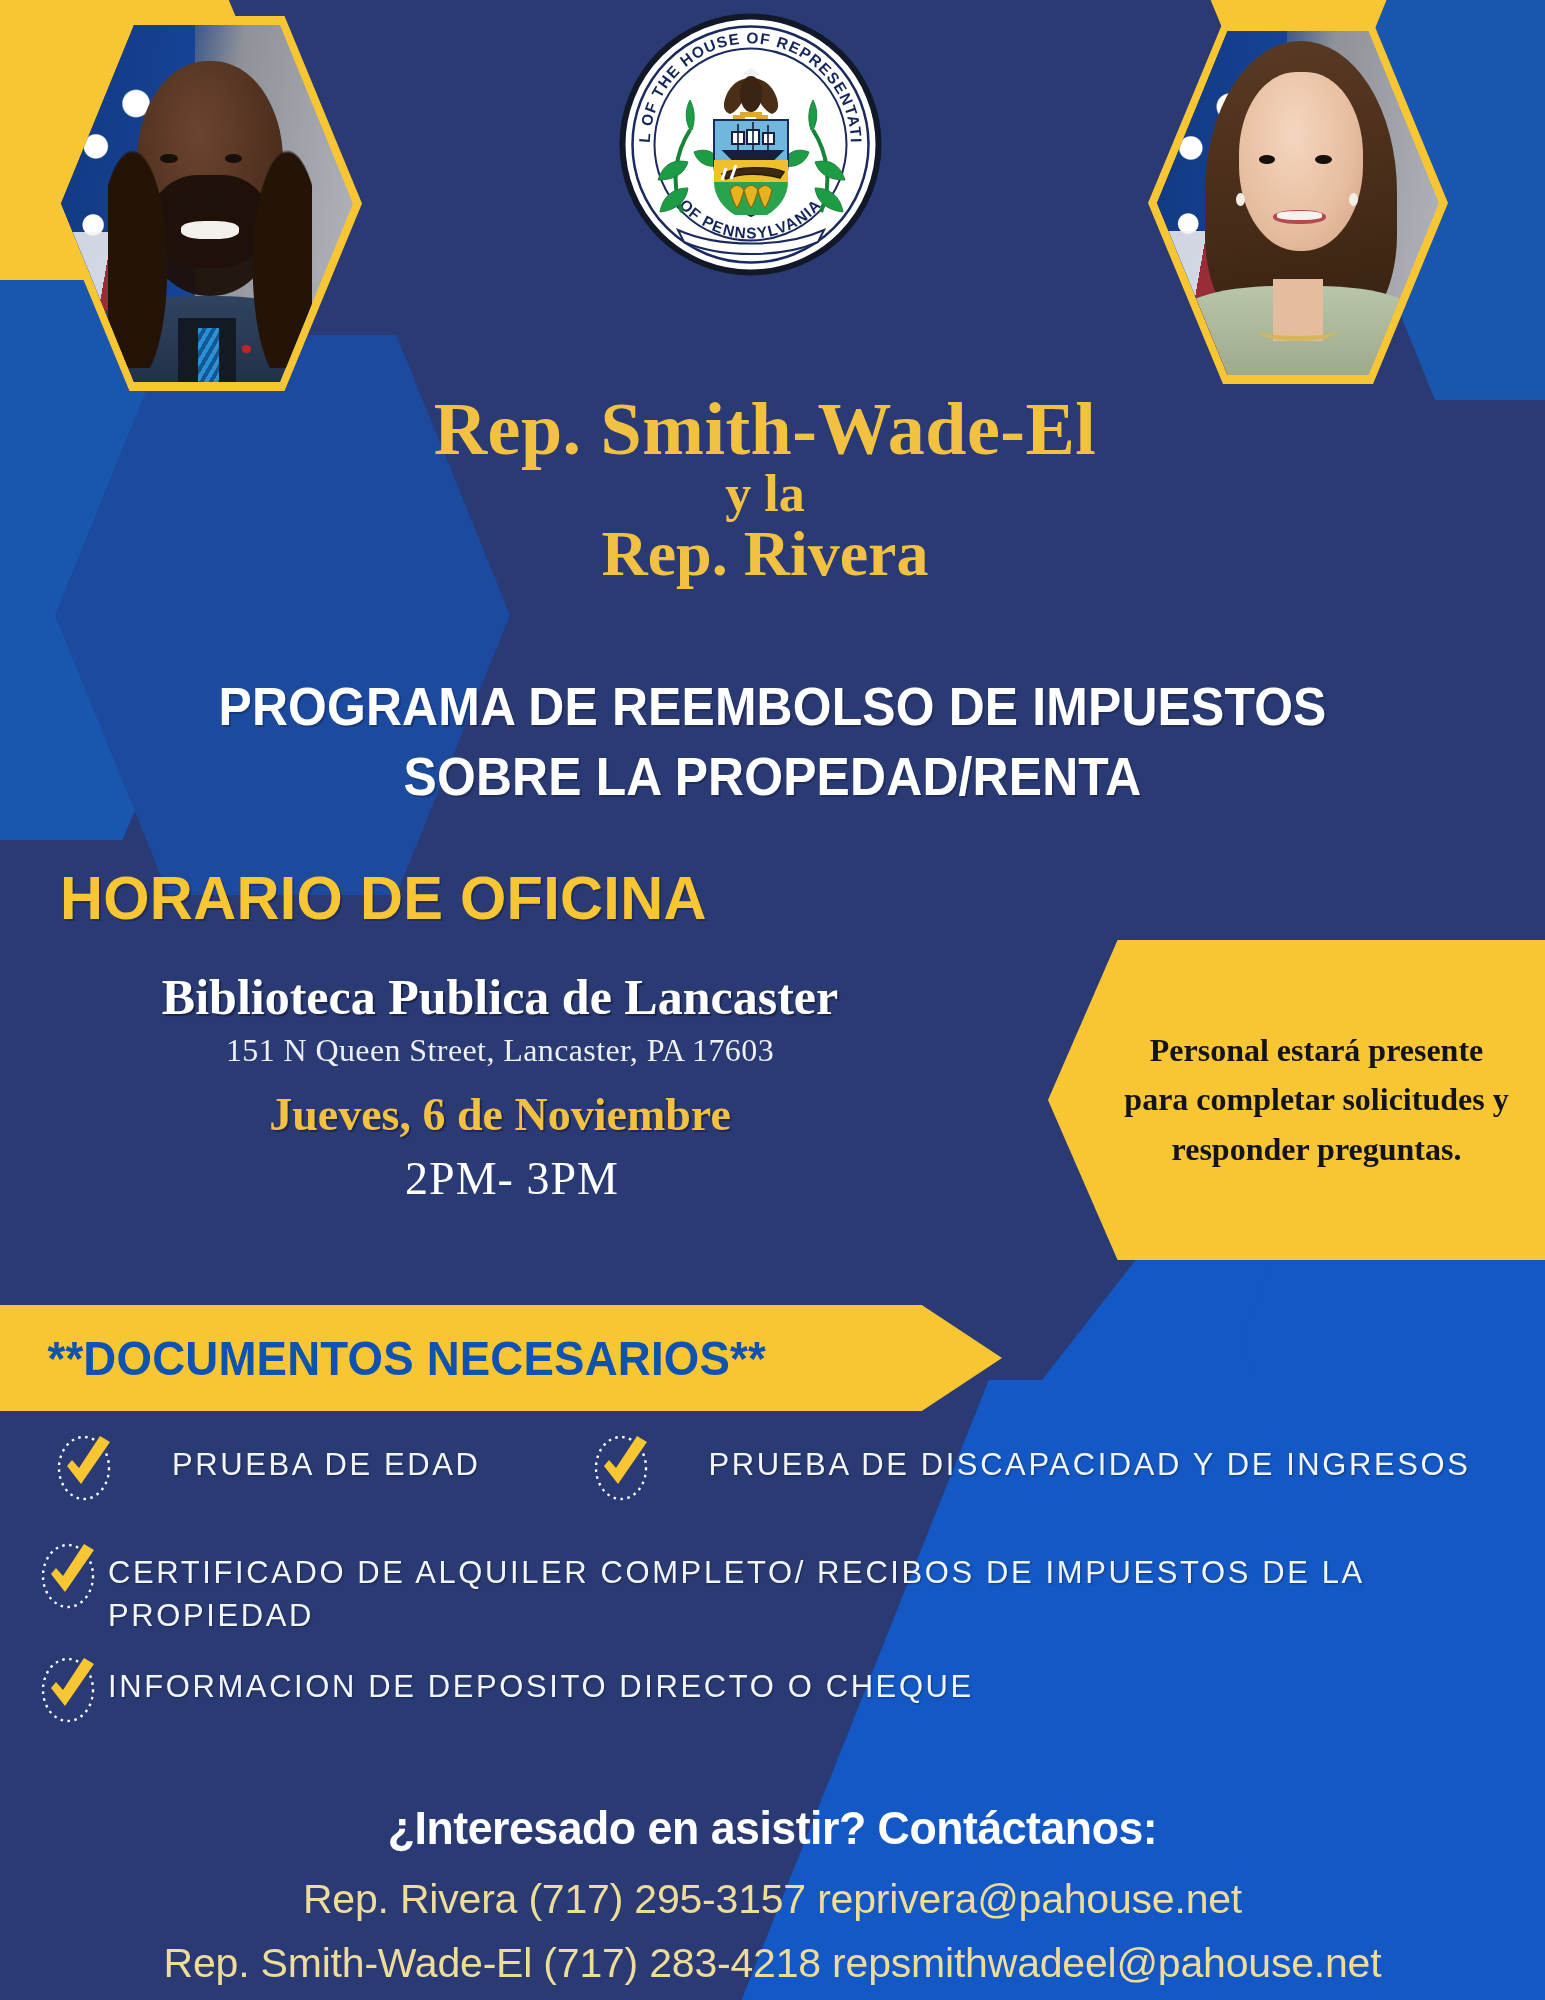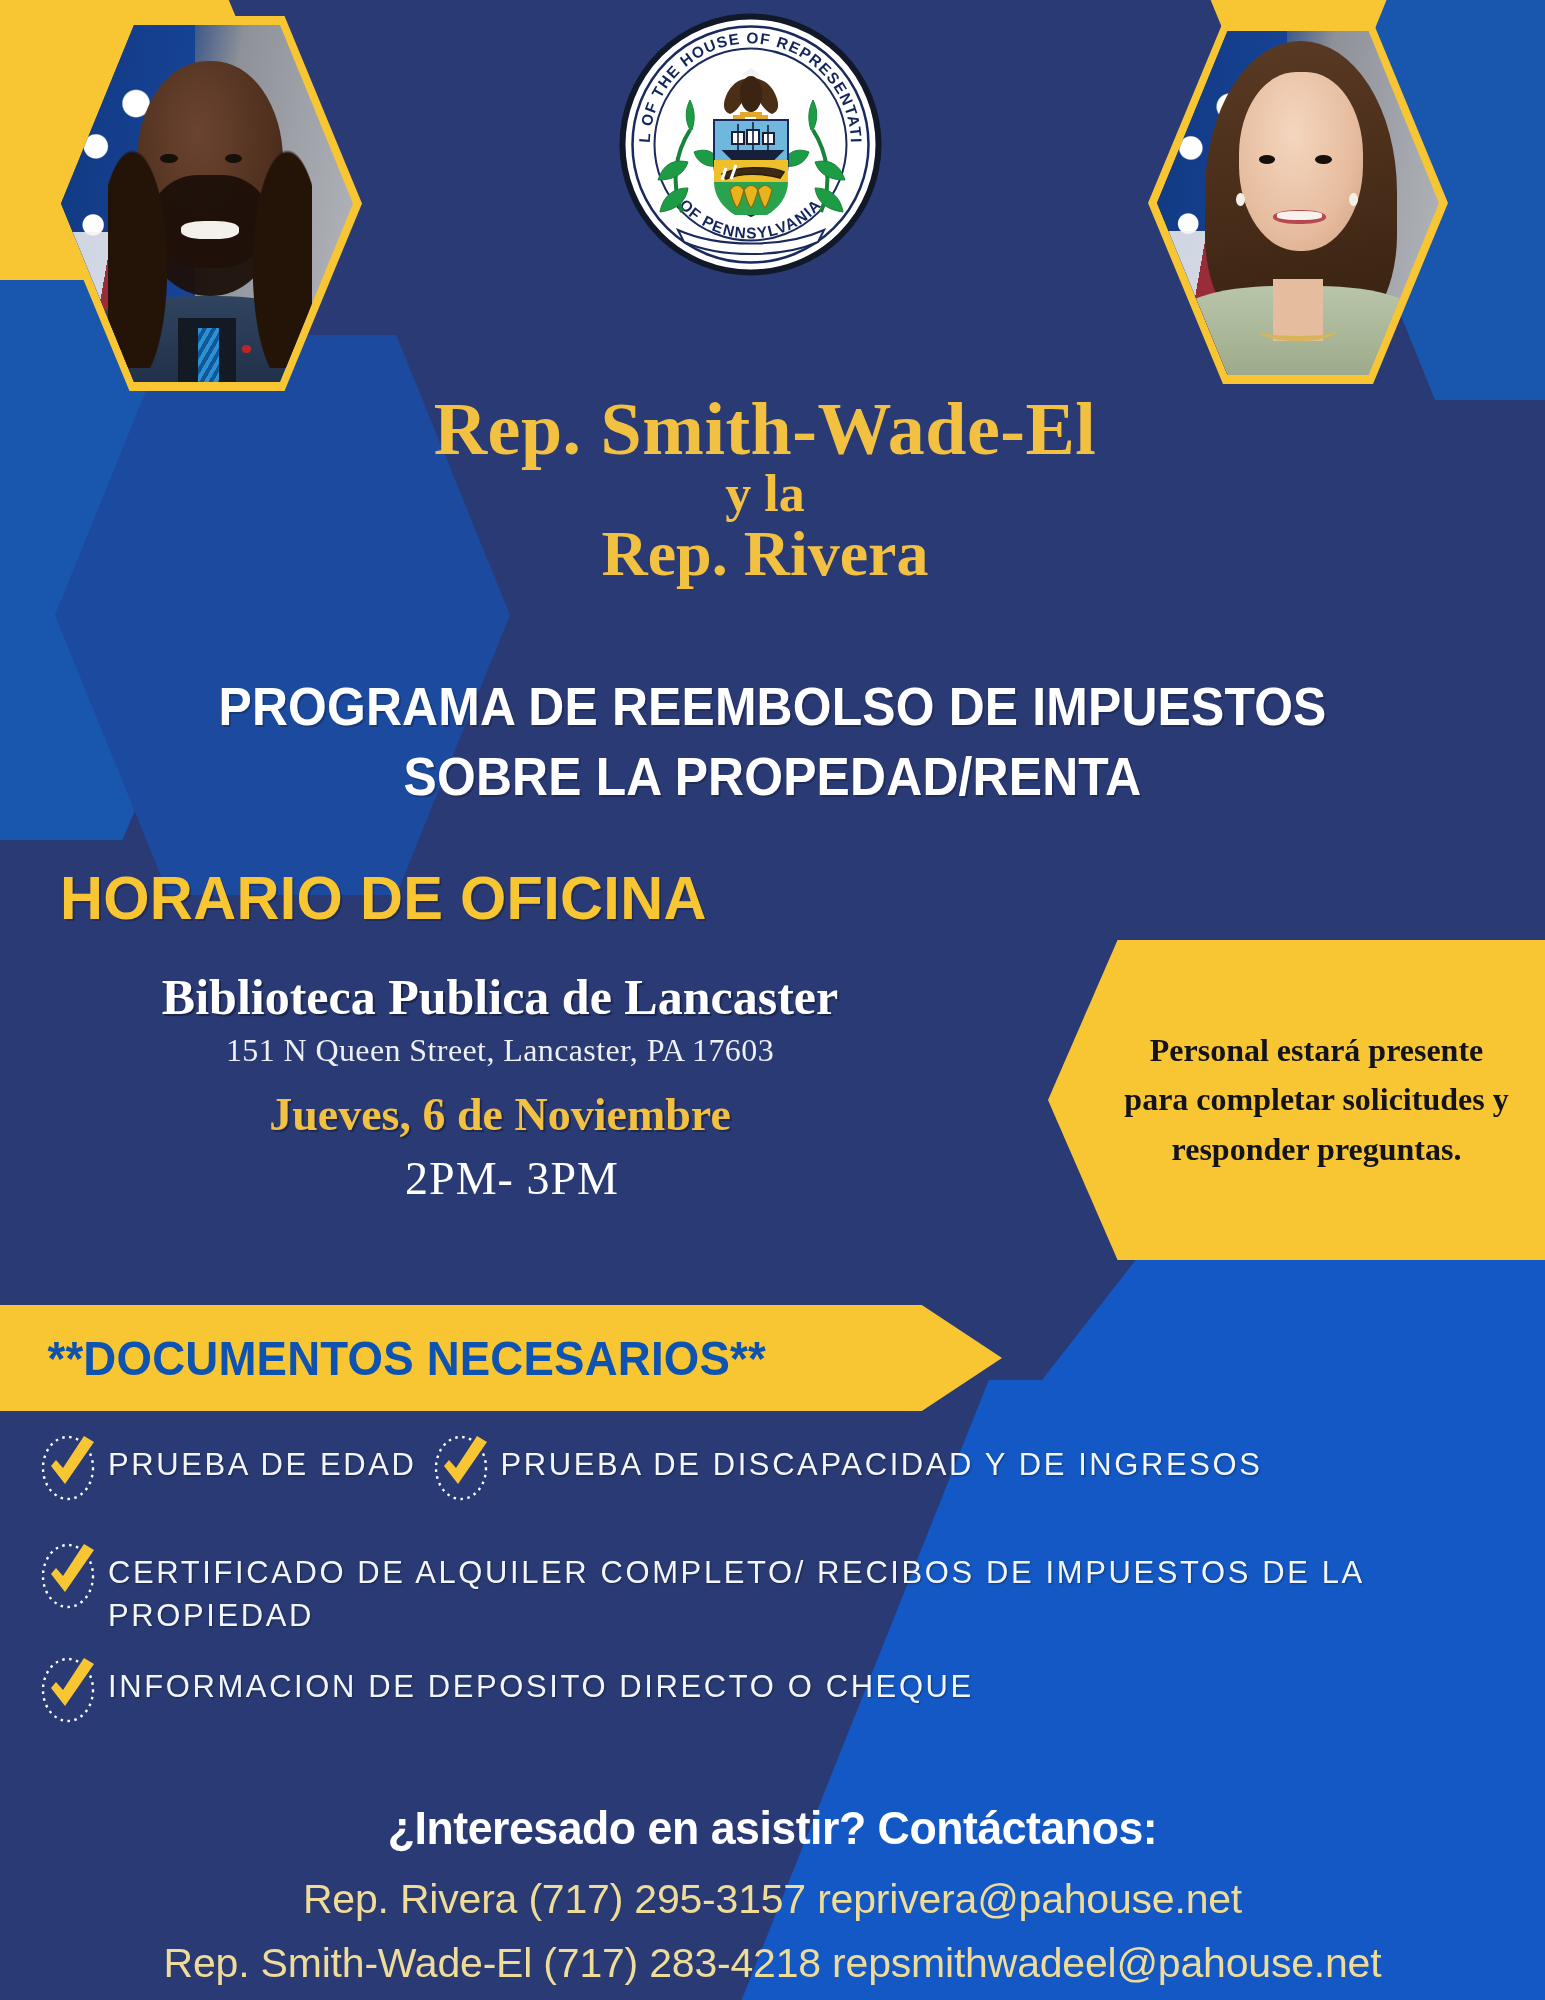--- a/index.html
+++ b/index.html
@@ -305,21 +305,21 @@
   .check-icon { flex:0 0 auto; width:74px; height:74px; position:relative; }
   .check-text {
     color:#f2f5fa;
     font-size:31px;
     letter-spacing:2.6px;
     line-height:1.38;
     font-weight:400;
     padding-top:14px;
     text-shadow:1px 1px 2px rgba(0,0,0,.35);
   }
-  .row1 { position:absolute; left:34px; top:0; display:flex; align-items:flex-start; }
+  .row1 { position:absolute; left:50px; top:0; display:flex; align-items:flex-start;gap:48px; }
   .row1 .gap { width:10px; }
   .row2 { position:absolute; left:34px; top:108px; display:flex; align-items:flex-start; width:1400px;}
   .row3 { position:absolute; left:34px; top:222px; display:flex; align-items:flex-start; }
 
   
   .contact-head {
     position:absolute; left:0; top:1800px; width:1545px;
     text-align:center;
     color:#ffffff;
     font-weight:800;

